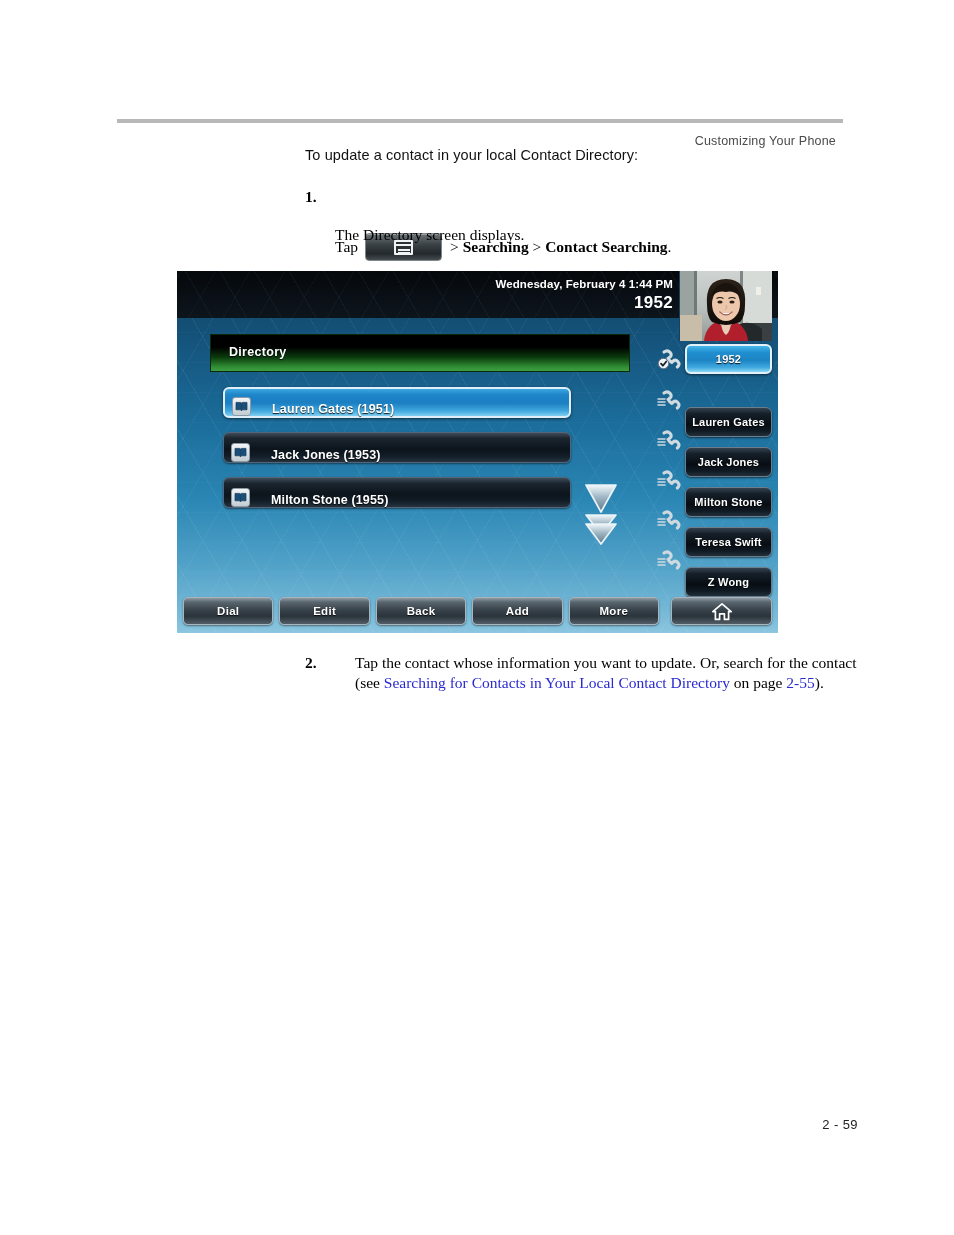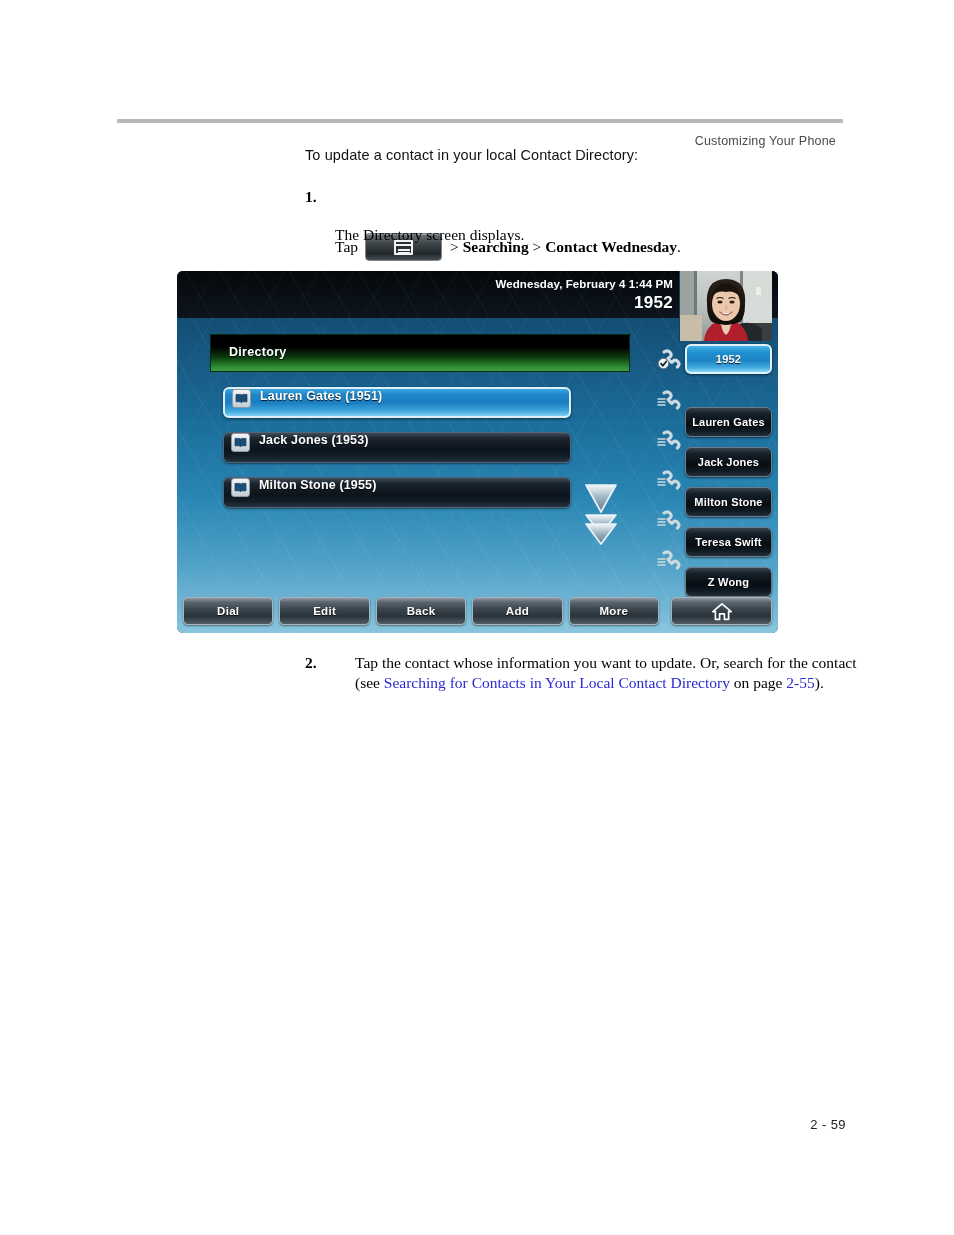--- a/index.html
+++ b/index.html
@@ -131,21 +131,20 @@
   
   #phone-screenshot {
     position: absolute;
     left: 177px;
     top: 271px;
     width: 601px;
     height: 362px;
     overflow: hidden;
     font-family: "Liberation Sans", sans-serif;
     background: #0c2a44;
-    border-radius: 6px;
   }
   
   #phone-bg {
     position: absolute;
     inset: 0;
     background:
       linear-gradient(180deg,
         #12415f 0%, #14527a 18%, #1b6d9b 42%,
         #2a86b4 63%, #53a3c9 82%, #7cbcd9 96%, #8cc6e0 100%);
   }
@@ -239,22 +238,23 @@
     top: 116px;
     width: 350px;
   }
   .contact-row {
     position: relative;
     width: 348px;
     height: 31px;
     margin-bottom: 14px;
     border-radius: 6px;
     display: flex;
-    align-items: flex-start;
+    align-items: flex-end;
     box-sizing: border-box;
+    gap: 12px;
   }
   .contact-row.idle {
     background: linear-gradient(180deg, #3e4d5a 0%, #1c2630 18%, #0c141c 55%, #121d27 80%, #26343f 100%);
     border: 1px solid #54657a;
     box-shadow: 0 1px 2px rgba(0,0,0,.5);
   }
   .contact-row.selected {
     background: linear-gradient(180deg, #3ba7e0 0%, #1d85c8 22%, #1b7fc2 52%, #3fa6dd 80%, #7fd0f2 100%);
     border: 2px solid #dfeef8;
     box-shadow: 0 1px 3px rgba(0,0,0,.55);
@@ -372,21 +372,21 @@
     font-weight: bold;
     letter-spacing: .3px;
     text-shadow: 0 1px 1px rgba(0,0,0,.8);
   }
   #softkey-home { flex: 0 0 101px; margin-left: 6px; }
   #softkey-home svg { display:block; }
 
   
   #page-number {
     position: absolute;
-    right: 108px;
+    right: 96px;
     top: 1117px;
     font-family: "Liberation Sans", sans-serif;
     font-size: 13px;
     color: #222;
     letter-spacing: .4px;
   }
 </style>
 </head>
 <body>
 
@@ -398,21 +398,21 @@
 <div id="section-heading">To update a contact in your local Contact Directory:</div>
 
 <div class="step-num" id="step1-num">1.</div>
 
 <div class="step" id="step1-body">
   <div id="step1-row">
     <span id="tap-word">Tap</span>
     <span id="menu-key-button">
       <span id="menu-key-icon"></span>
     </span>
-    <span id="step1-trail"><span>&gt; </span><span class="b">Searching</span><span> &gt; </span><span class="b">Contact Wednesday</span><span>.</span></span>
+    <span id="step1-trail"><span>&gt; </span><span class="b">Searching</span><span> &gt; </span><span class="b">Contact Searching</span><span>.</span></span>
   </div>
 </div>
 
 <div class="step" id="step1-result">The Directory screen displays.</div>
 
 <div id="phone-screenshot">
 
   <div id="phone-bg"></div>
 
   <div id="status-bar">

